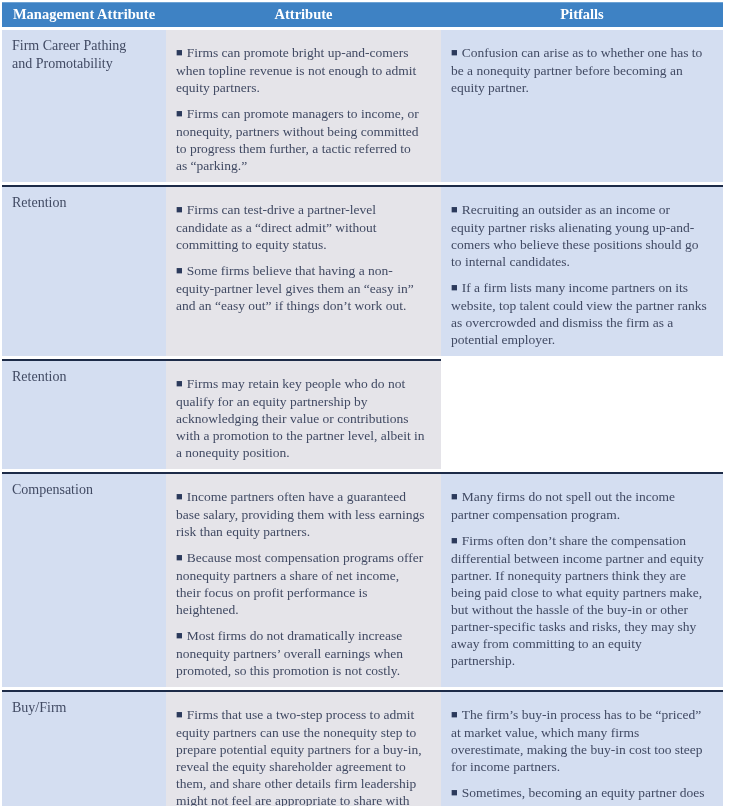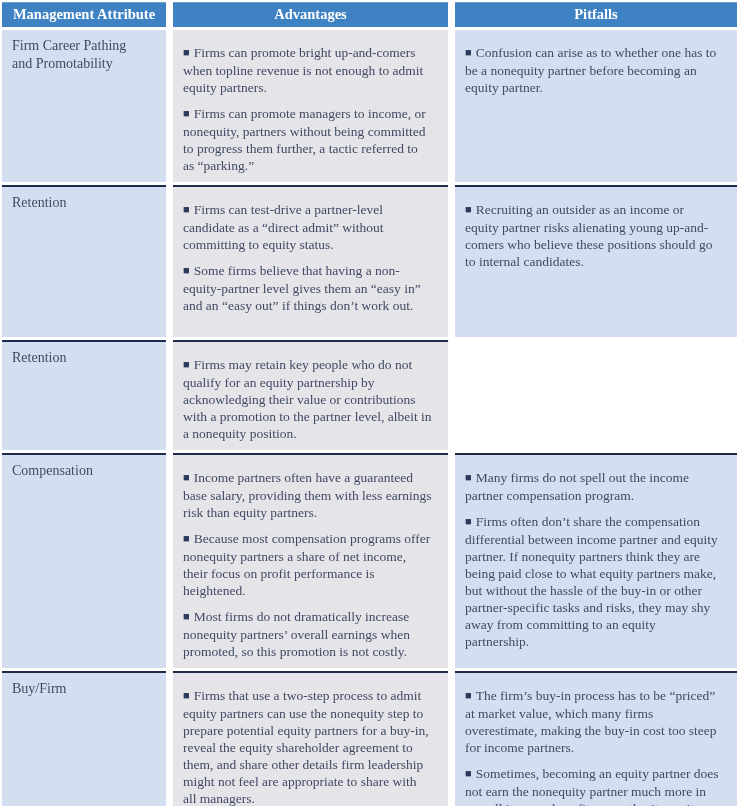--- a/index.html
+++ b/index.html
@@ -17,21 +17,20 @@
   body{
     width:739px;height:806px;background:var(--page-bg);
     font-family:"Liberation Serif","DejaVu Serif",serif;
     color:var(--body-text);
     padding:2px;overflow:hidden;
   }
   .tbl{display:flex;flex-direction:column;gap:3px;}
   .row{
     display:grid;
     grid-template-columns:164px 275px 282px;
-    column-gap:7px;
   }
   .cell{padding:6px 16px 8px 10px;}
   .hdr-cell{
     background:var(--header-bg);
     color:var(--header-text);
     font-weight:bold;
     font-size:14.5px;
     text-align:center;
     padding:3px 4px 4px 4px;
     min-height:23px;
@@ -59,21 +58,21 @@
   }
   p.note{margin:0;}
   p.note .note-label{font-style:italic;font-weight:bold;font-family:Liberation Mono, monospace;}
 </style>
 </head>
 <body>
 
 <div class="tbl">
   <div class="row">
     <div class="hdr-cell">Management Attribute</div>
-    <div class="hdr-cell">Advantages</div>
+    <div class="hdr-cell">Attribute</div>
     <div class="hdr-cell">Pitfalls</div>
   </div>
   <div class="tbl" id="table-body">
   <div class="row body">
     <div class="cell attr">
       <span class="attr-label">Firm Career Pathing and Promotability</span>
     </div>
     <div class="cell adv">
           <p class="bullet"><span class="bullet-icon">■</span>Firms can promote bright up-and-comers when topline revenue is not enough to admit equity partners.</p>
           <p class="bullet"><span class="bullet-icon">■</span>Firms can promote managers to income, or nonequity, partners without being committed to progress them further, a tactic referred to as “parking.”</p>
@@ -86,20 +85,21 @@
   <div class="row body bordered">
     <div class="cell attr">
       <span class="attr-label">Retention</span>
     </div>
     <div class="cell adv">
           <p class="bullet"><span class="bullet-icon">■</span>Firms can test-drive a partner-level candidate as a “direct admit” without committing to equity status.</p>
           <p class="bullet"><span class="bullet-icon">■</span>Some firms believe that having a non-equity-partner level gives them an “easy in” and an “easy out” if things don’t work out.</p>
         </div>
     <div class="cell pit">
           <p class="bullet"><span class="bullet-icon">■</span>Recruiting an outsider as an income or equity partner risks alienating young up-and-comers who believe these positions should go to internal candidates.</p>
+          <p class="bullet"><span class="bullet-icon">■</span>If a firm lists many income partners on its website, top talent could view the partner ranks as overcrowded and dismiss the firm as a potential employer.</p>
         </div>
   </div>
 
   <div class="row body bordered">
     <div class="cell attr">
       <span class="attr-label">Retention</span>
     </div>
     <div class="cell adv">
           <p class="bullet"><span class="bullet-icon">■</span>Firms may retain key people who do not qualify for an equity partnership by acknowledging their value or contributions with a promotion to the partner level, albeit in a nonequity position.</p>
         </div>

